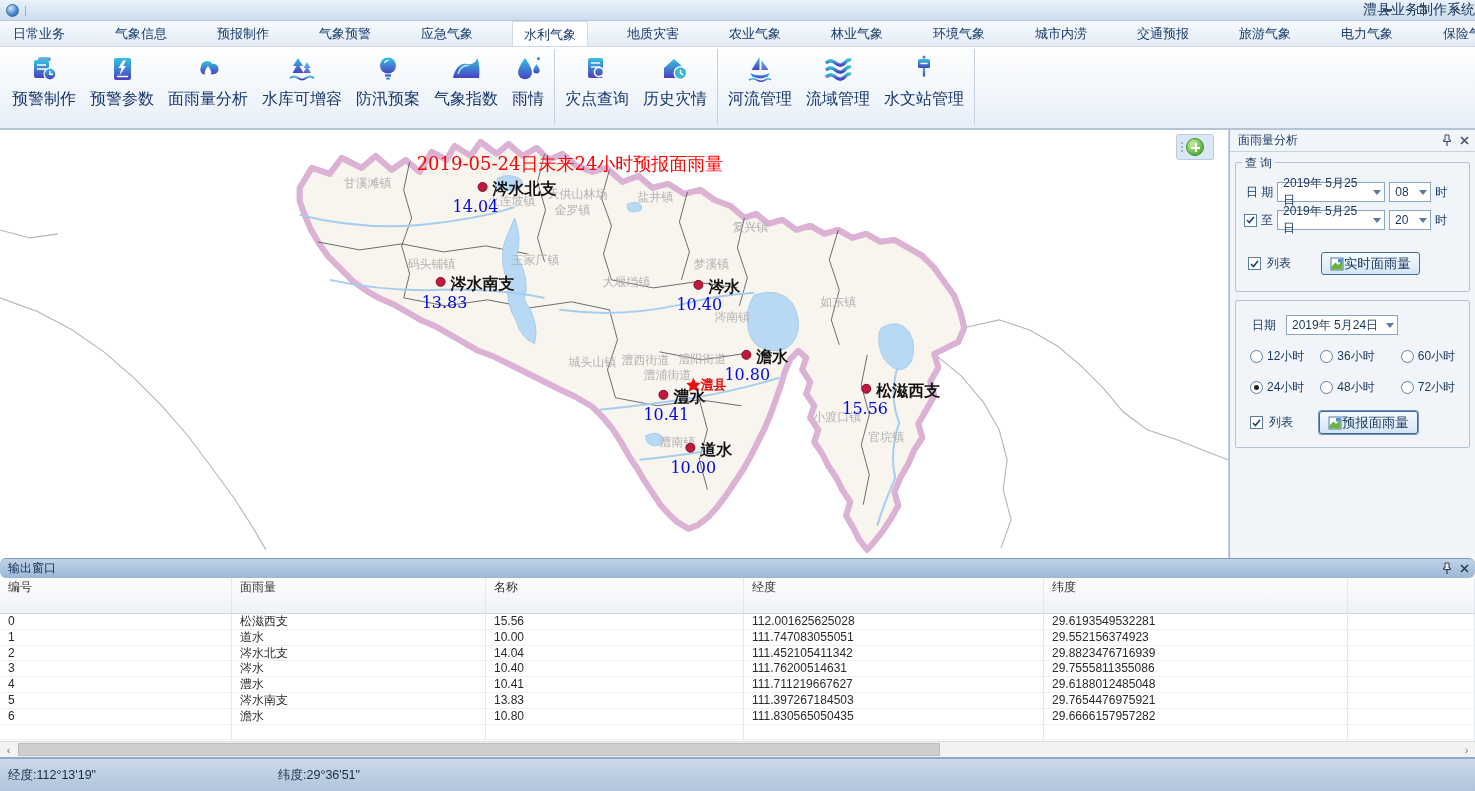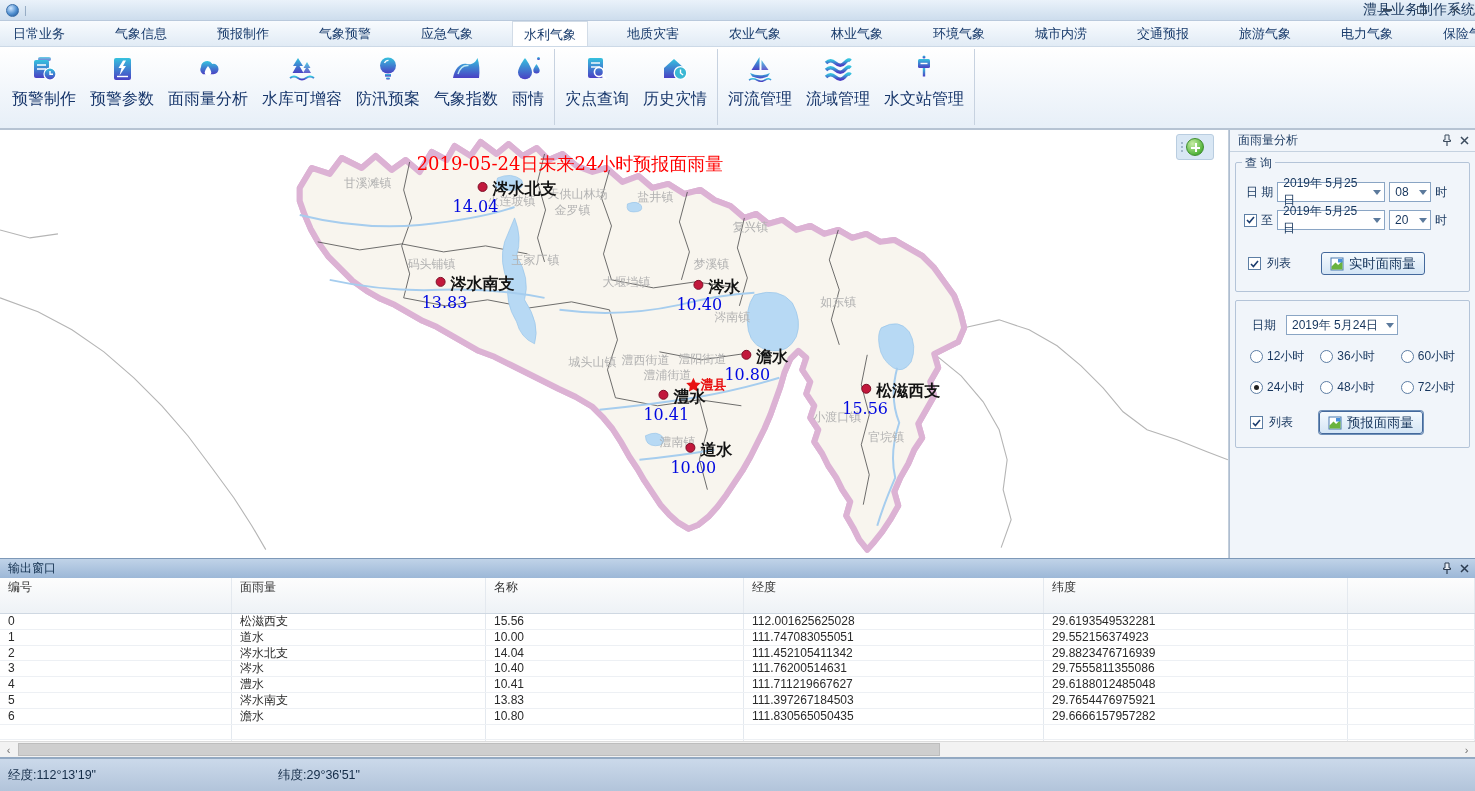--- a/index.html
+++ b/index.html
@@ -72,26 +72,26 @@
   .combo { height:20px; background:#fff; border:1px solid #8aa5c4; display:flex;
     align-items:center; justify-content:space-between; padding:0 3px 0 5px; color:#16355c; }
   .combo .arr { width:0; height:0; border-left:4px solid transparent;
     border-right:4px solid transparent; border-top:5px solid #5c7a9c; margin-left:4px; }
   .cbx { width:13px; height:13px; background:#fff; border:1px solid #5d7ea4;
     display:inline-flex; align-items:center; justify-content:center; }
   .radio { width:13px; height:13px; border-radius:50%; background:#fff;
     border:1px solid #5d7ea4; display:inline-flex; align-items:center; justify-content:center; }
   .radio.sel::after { content:""; width:5px; height:5px; border-radius:50%; background:#222; }
   .pbtn { height:23px; border:1px solid #44699c; border-radius:3px;
-    background:linear-gradient(#f5fafe,#d4e5f5); display:flex; align-items:center; gap:5px;
+    background:linear-gradient(#f5fafe,#d4e5f5); display:flex; align-items:center; 
     padding:0 8px; color:#16355c; }
   .pbtn.focus { box-shadow:0 0 0 1px #6f90b8; }
   
   .out-title { height:20px; background:linear-gradient(#c0d3e8,#9cb7d7);
-    border-top:1px solid #7e99b8; display:flex; align-items:center; padding:0 6px 0 8px; }
+    border-top:1px solid #7e99b8; display:flex; align-items:center; padding:0 6px 0 8px;border-radius:6px; }
   .out-title .t { font-size:12px; color:#13304f; flex:1; }
   .table { height:163px; background:#fff; position:relative; font-size:12px; color:#2a2a2a; }
   .trow { display:grid; grid-template-columns:232px 254px 258px 300px 304px 1fr; }
   .trow.head { height:36px; line-height:19px; background:linear-gradient(#fdfdfd,#eef2f6);
     border-bottom:1px solid #cfd8e2; color:#333; }
   .trow.body { height:15.8px; line-height:15.5px; border-bottom:1px solid #edf0f4; }
   .trow > div { padding-left:8px; border-right:1px solid #e4e9ef; overflow:hidden;
     white-space:nowrap; }
   
   .hscroll { height:16px; background:#f2f2f2; border-top:1px solid #dcdcdc; position:relative;

